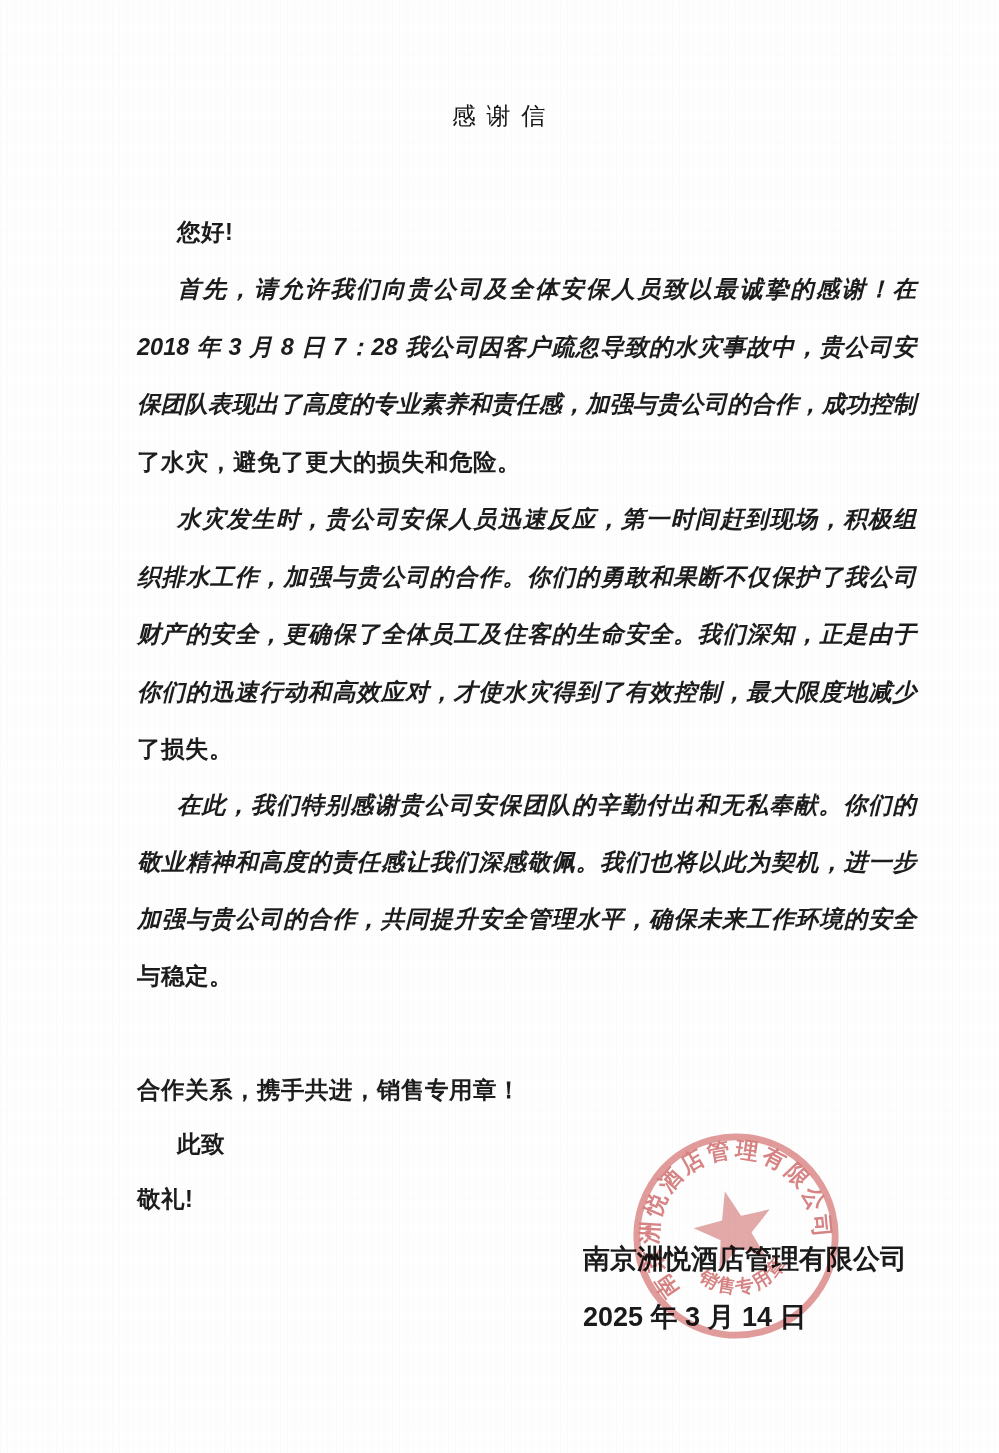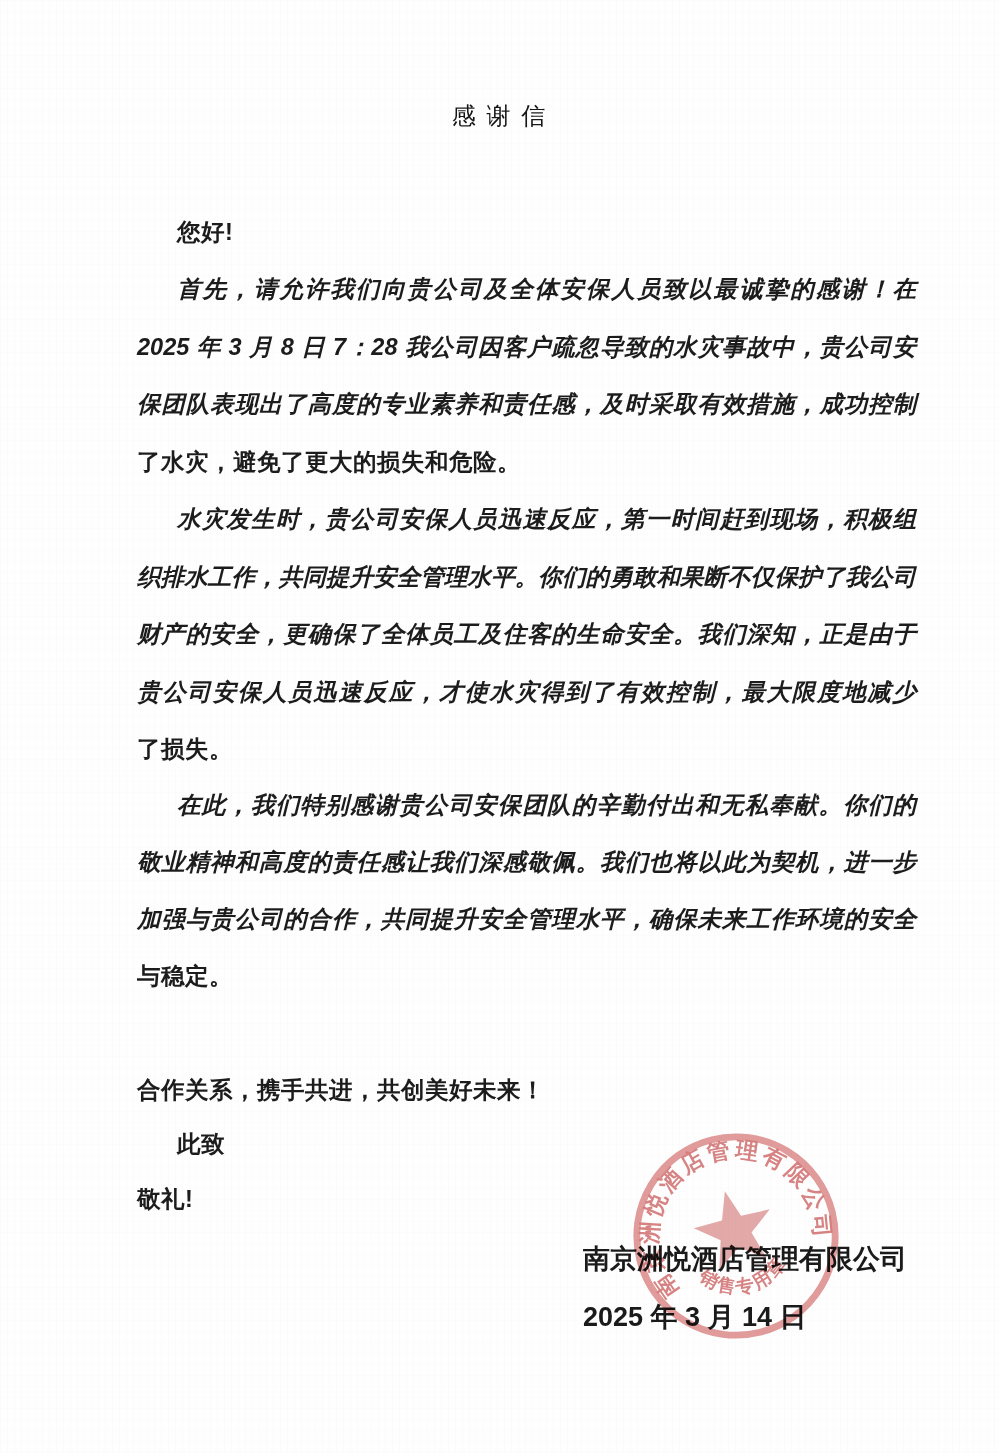--- a/index.html
+++ b/index.html
@@ -73,33 +73,33 @@
 </style>
 </head>
 <body>
 
 <div class="page">
 
   <div class="title">感 谢 信</div>
 
   <div class="ln indent" style="top:218px">您好!</div>
   <div class="ln indent fill" style="top:275px">首先，请允许我们向贵公司及全体安保人员致以最诚挚的感谢！在</div>
-  <div class="ln fill" style="top:333px">2025 年 3 月 8 日 7：28 我公司因客户疏忽导致的水灾事故中，贵公司安</div>
-  <div class="ln fill" style="top:390px">保团队表现出了高度的专业素养和责任感，及时采取有效措施，成功控制</div>
+  <div class="ln fill" style="top:333px">2018 年 3 月 8 日 7：28 我公司因客户疏忽导致的水灾事故中，贵公司安</div>
+  <div class="ln fill" style="top:390px">保团队表现出了高度的专业素养和责任感，加强与贵公司的合作，成功控制</div>
   <div class="ln" style="top:448px">了水灾，避免了更大的损失和危险。</div>
   <div class="ln indent fill" style="top:505px">水灾发生时，贵公司安保人员迅速反应，第一时间赶到现场，积极组</div>
-  <div class="ln fill" style="top:563px">织排水工作，共同提升安全管理水平。你们的勇敢和果断不仅保护了我公司</div>
+  <div class="ln fill" style="top:563px">织排水工作，加强与贵公司的合作。你们的勇敢和果断不仅保护了我公司</div>
   <div class="ln fill" style="top:620px">财产的安全，更确保了全体员工及住客的生命安全。我们深知，正是由于</div>
-  <div class="ln fill" style="top:678px">贵公司安保人员迅速反应，才使水灾得到了有效控制，最大限度地减少</div>
+  <div class="ln fill" style="top:678px">你们的迅速行动和高效应对，才使水灾得到了有效控制，最大限度地减少</div>
   <div class="ln" style="top:735px">了损失。</div>
   <div class="ln indent fill" style="top:791px">在此，我们特别感谢贵公司安保团队的辛勤付出和无私奉献。你们的</div>
   <div class="ln fill" style="top:848px">敬业精神和高度的责任感让我们深感敬佩。我们也将以此为契机，进一步</div>
   <div class="ln fill" style="top:905px">加强与贵公司的合作，共同提升安全管理水平，确保未来工作环境的安全</div>
   <div class="ln" style="top:962px">与稳定。</div>
-  <div class="ln" style="top:1076px">合作关系，携手共进，共创美好未来！</div>
+  <div class="ln" style="top:1076px">合作关系，携手共进，销售专用章！</div>
   <div class="ln indent" style="top:1130px">此致</div>
   <div class="ln" style="top:1185px">敬礼!</div>
 
   <div class="sig" style="top:1243px">南京洲悦酒店管理有限公司</div>
   <div class="sig" style="top:1301px">2025 年 3 月 14 日</div>
 
   <svg class="seal" viewBox="0 0 220 220" aria-hidden="true">
     <defs>
       <path id="arcTop" d="M 40.7 150 A 80 80 0 1 1 179.3 150" fill="none"></path>
       <path id="arcBottom" d="M 62.5 143.3 A 58 58 0 0 0 157.5 143.3" fill="none"></path>

